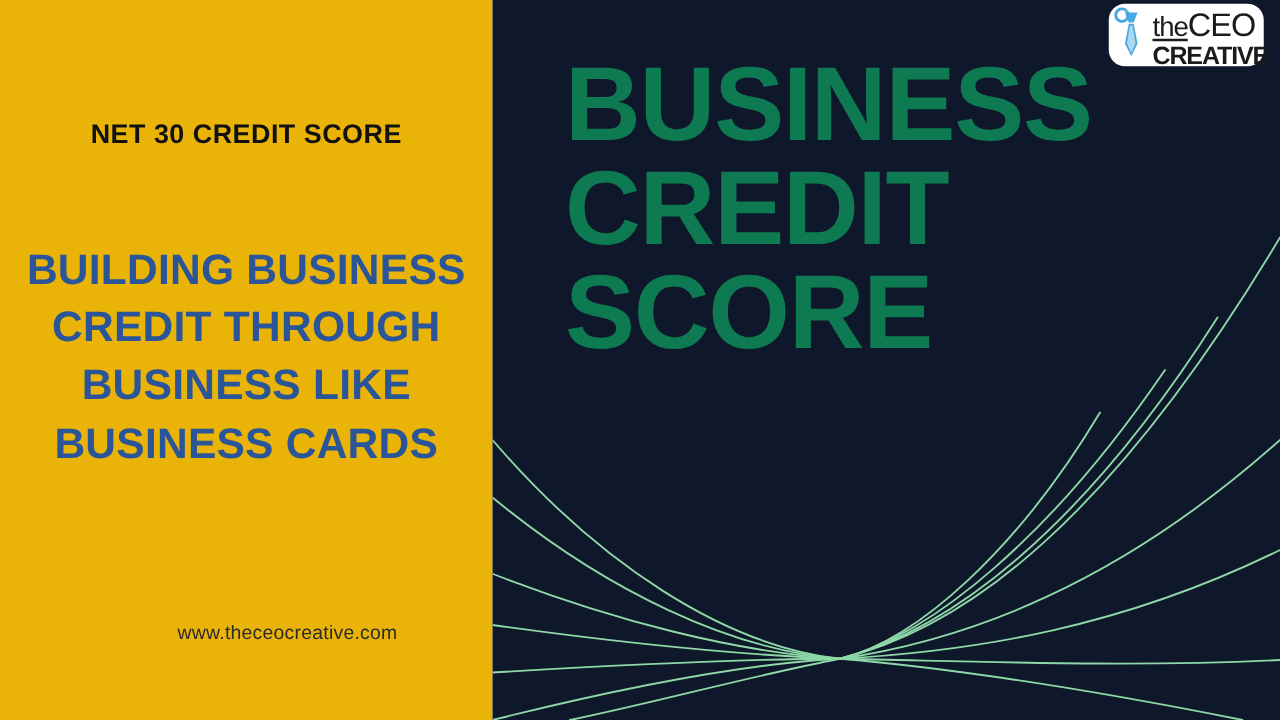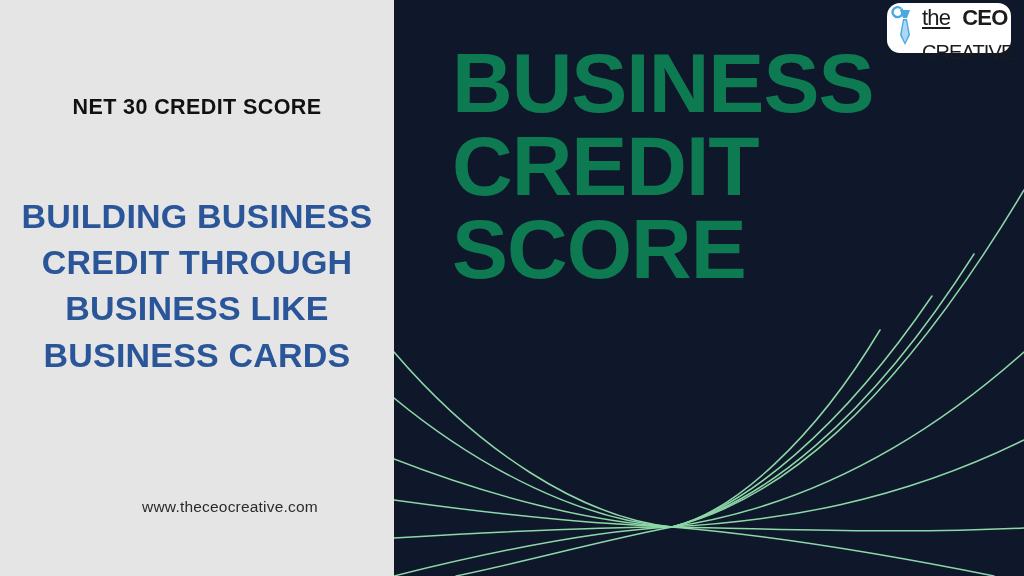--- a/index.html
+++ b/index.html
@@ -16,21 +16,21 @@
     height: 576px;
     overflow: hidden;
     background: #ffffff;
   }
 
   
   .panel-left {
     position: absolute;
     left: 0; top: 0;
     width: 394px; height: 576px;
-    background: #e5e5e5;
+    background: #eab308;
   }
   .panel-right {
     position: absolute;
     left: 394px; top: 0;
     width: 630px; height: 576px;
     background: #0f172a;
     overflow: hidden;
   }
 
   
@@ -111,29 +111,28 @@
     font-size: 19.5px;
     letter-spacing: -0.8px;
     white-space: nowrap;
   }
   .logo-row1 .lw-the {
     font-weight: normal;
     font-size: 22px;
     text-decoration: underline;
   }
   .logo-row1 .lw-ceo {
-    font-weight: bold;
-    font-size: 22px;
-    margin-left: 12px;
+    font-weight: normal;
+    font-size: 26px;
   }
   .logo-row2 {
     display: block;
-    margin-top: 13px;
+    margin-top: 1px;
     font-size: 20px;
-    font-weight: normal;
+    font-weight: bold;
     letter-spacing: -0.9px;
     white-space: nowrap;
   }
 </style>
 </head>
 <body>
 
 <div id="canvas">
 
   <div class="panel-left">

